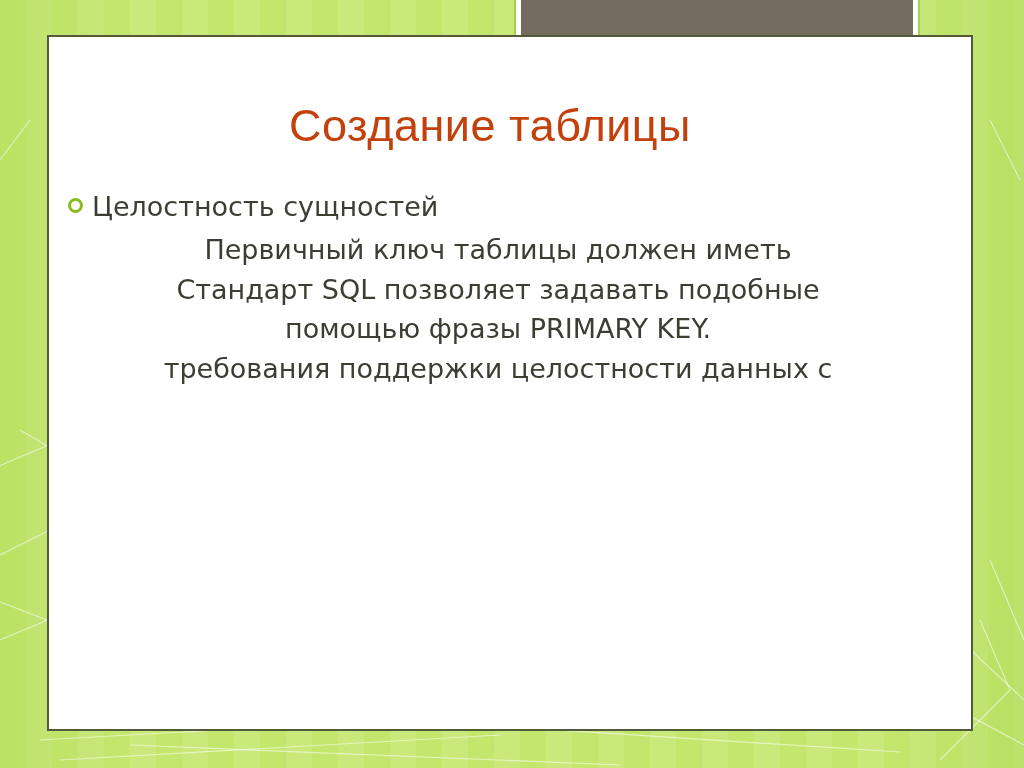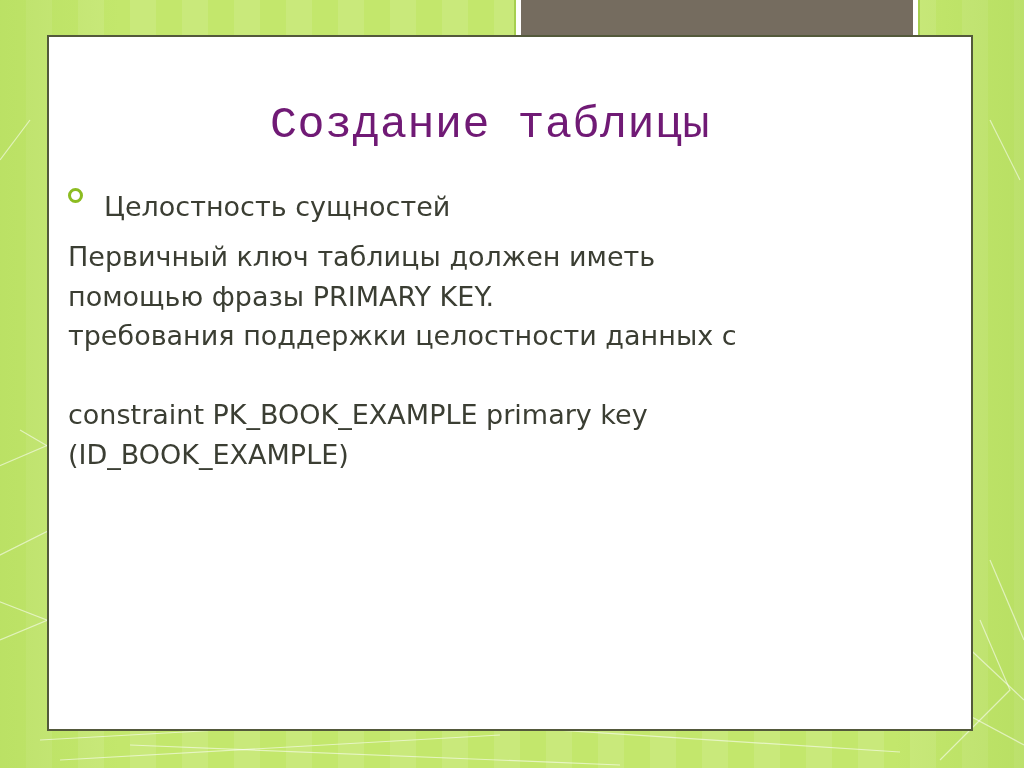--- a/index.html
+++ b/index.html
@@ -86,63 +86,64 @@
     box-sizing: border-box;
   }
 
   
   .title {
     position: absolute;
     left: 90px;
     top: 98px;
     width: 800px;
     text-align: center;
-    color: #701a75;
+    color: #c2410c;
     font-size: 45px;
     line-height: 56px;
-    font-family: Liberation Mono, monospace;
+    font-family: Liberation Sans, sans-serif;
     letter-spacing: 0.5px;
     white-space: nowrap;
   }
 
   
   .content {
     position: absolute;
     left: 68px;
     top: 190px;
     width: 860px;
     color: #3b3e33;
     font-size: 27px;
     line-height: 39px;
     font-family: "DejaVu Sans", sans-serif;
   }
   .bullet-row {
     display: flex;
-    align-items: flex-start;
-    gap: 21px;
-    margin-bottom: 13px;
+    align-items: center;
+    gap: 9px;
+    margin-bottom: 6px;
   }
   .bullet-ring {
     flex: 0 0 auto;
     width: 15px;
     height: 15px;
     border: 3px solid #8cbc21;
     border-radius: 50%;
     box-sizing: border-box;
     position: relative;
     top: -2px;
   }
   .bullet-text {
     font-size: 27px;
     line-height: 34px;
   }
   .para {
     margin-top: 6px;
     font-size: 27px;
     line-height: 39.5px;
+    text-align: center;
   }
   .para .ln { display: block; white-space: nowrap; }
   .spacer-line {
     display: block;
     height: 39.5px;
   }
   .code {
     font-size: 27px;
     line-height: 39.5px;
   }
@@ -187,25 +188,22 @@
 
   <div class="content">
 
     <div class="bullet-row">
       <span class="bullet-ring"></span>
       <span class="bullet-text">Целостность сущностей</span>
     </div>
 
     <div class="para">
       <span class="ln">Первичный ключ таблицы должен иметь</span>
+      <span class="ln">Стандарт SQL позволяет задавать подобные</span>
       <span class="ln">помощью фразы PRIMARY KEY.</span>
       <span class="ln">требования поддержки целостности данных с</span>
     </div>
 
     <span class="spacer-line"></span>
 
-    <div class="code">
-      <span class="ln">constraint PK_BOOK_EXAMPLE primary key</span>
-      <span class="ln">(ID_BOOK_EXAMPLE)</span>
-    </div>
 
   </div>
 </div>
 
 </body></html>

